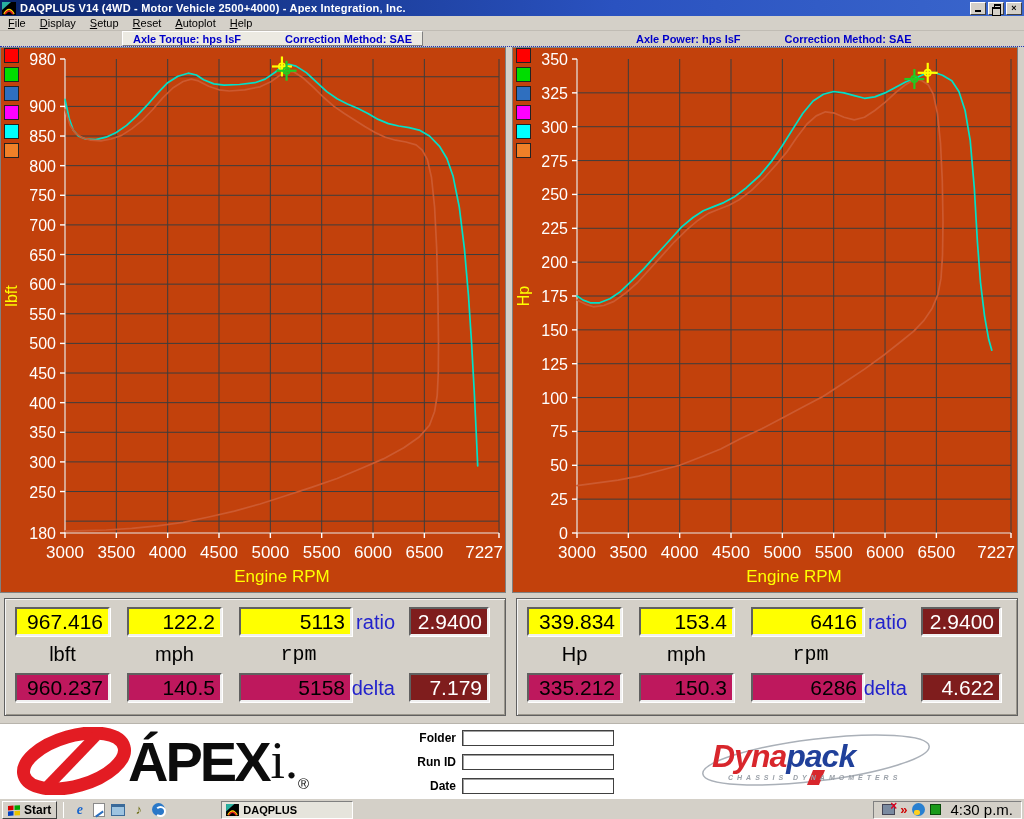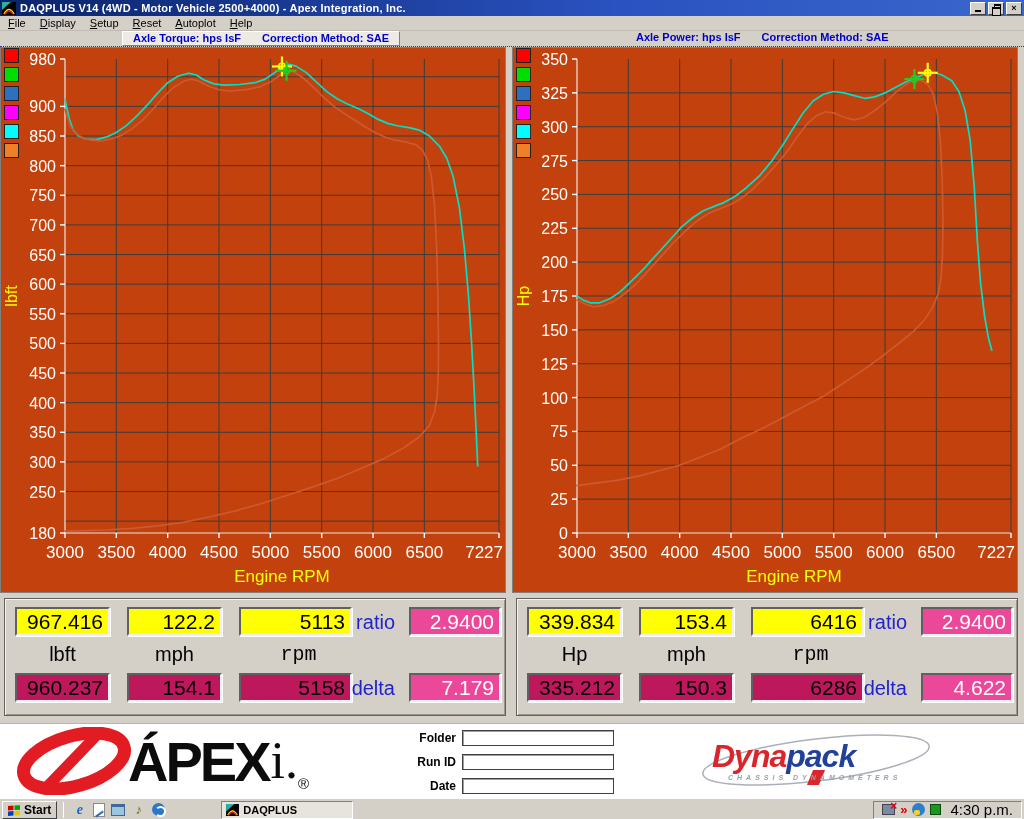--- a/index.html
+++ b/index.html
@@ -22,22 +22,22 @@
 
   
   .menubar { height:15px; background:#d4d0c8; display:flex; align-items:center;
     font-size:11px; padding-left:1px; border-bottom:1px solid #c0bcb4; }
   .menu-item { padding:0 7px; color:#000; }
   .menu-item u { text-decoration:underline; }
 
   
   .headerbar { height:16px; background:#d4d0c8; position:relative;
     border-bottom:1px dotted #2233bb; }
-  .chart-head { position:absolute; top:0; height:15px; display:flex; gap:21px;
-    font-size:11px; font-weight:bold; color:#0000c8; white-space:nowrap; }
+  .chart-head { position:absolute; top:0; height:15px; display:flex; gap:44px;
+    align-items:center; font-size:11px; font-weight:bold; color:#0000c8; white-space:nowrap; }
   .chart-head.left { left:122px; background:#eceae2; border:1px solid; border-color:#fff #808080 #808080 #fff; padding:0 10px; }
   .chart-head.right { left:636px; }
 
   
   .chart-region { height:546px; background:#d4d0c8; display:flex; }
   .chart-panel { width:506px; height:546px; background:#c2410c; position:relative;
     border:1px solid #808080; }
   .chart-panel.first { margin-left:0; }
   .chart-divider { width:6px; height:546px; background:#d4d0c8; }
   .legend { position:absolute; left:3px; top:0; width:16px; }
@@ -45,21 +45,21 @@
   svg text { font-family:"Liberation Sans",sans-serif; }
 
   
   .readout-region { height:130px; background:#d4d0c8; display:flex; padding:5px 4px 0 4px; gap:10px; }
   .readout { width:502px; height:118px; position:relative; background:#d4d0c8;
     border:1px solid #606060; box-shadow:inset 1px 1px 0 #f4f4f4, inset -1px -1px 0 #9a968c; }
   .vbox { position:absolute; height:29px; border:2px solid; border-color:#606060 #f0f0f0 #f0f0f0 #606060;
     font-size:21px; color:#000; text-align:right; padding:1px 5px 0 0; box-shadow:1px 1px 0 #fff; }
   .vbox.yellow { background:#ffff00; top:8px; }
   .vbox.green  { background:#be185d; top:74px; }
-  .vbox.blue   { background:#ec4899; color:#fff; width:92px; left:404px; }
+  .vbox.blue   { background:#7f1d1d; color:#fff; width:80px; left:404px; }
   .vbox.b1 { left:10px;  width:95px; }
   .vbox.b2 { left:122px; width:95px; }
   .vbox.b3 { left:234px; width:113px; }
   .unit-label { position:absolute; top:44px; font-size:20px; color:#000; text-align:center; }
   .unit-label.u1 { left:10px;  width:95px; }
   .unit-label.u2 { left:122px; width:95px; }
   .unit-label.u3 { left:248px; width:91px;font-family:Liberation Mono, monospace; }
   .rd-label { position:absolute; width:88px; text-align:right; font-size:20px; color:#2222cc; left:302px; }
 
   
@@ -359,21 +359,21 @@
   <div class="readout">
     <div class="vbox yellow b1">967.416</div>
     <div class="vbox yellow b2">122.2</div>
     <div class="vbox yellow b3">5113</div>
     <span class="rd-label" style="top:12px">ratio</span>
     <div class="vbox blue" style="top:8px">2.9400</div>
     <span class="unit-label u1">lbft</span>
     <span class="unit-label u2">mph</span>
     <span class="unit-label u3">rpm</span>
     <div class="vbox green b1">960.237</div>
-    <div class="vbox green b2">154.1</div>
+    <div class="vbox green b2">140.5</div>
     <div class="vbox green b3">5158</div>
     <span class="rd-label" style="top:78px">delta</span>
     <div class="vbox blue" style="top:74px">7.179</div>
   </div>
   <div class="readout">
     <div class="vbox yellow b1">339.834</div>
     <div class="vbox yellow b2">153.4</div>
     <div class="vbox yellow b3">6416</div>
     <span class="rd-label" style="top:12px">ratio</span>
     <div class="vbox blue" style="top:8px">2.9400</div>

